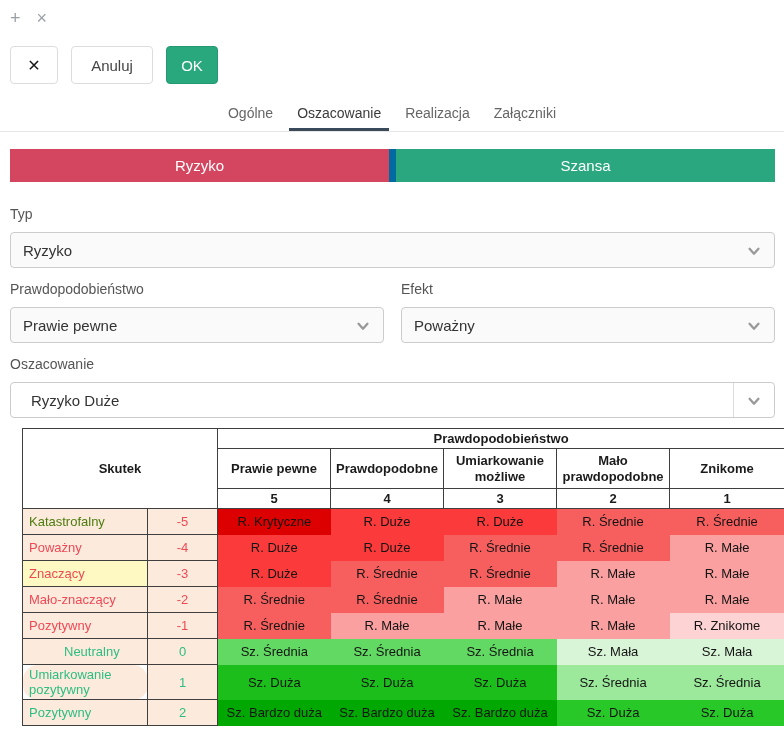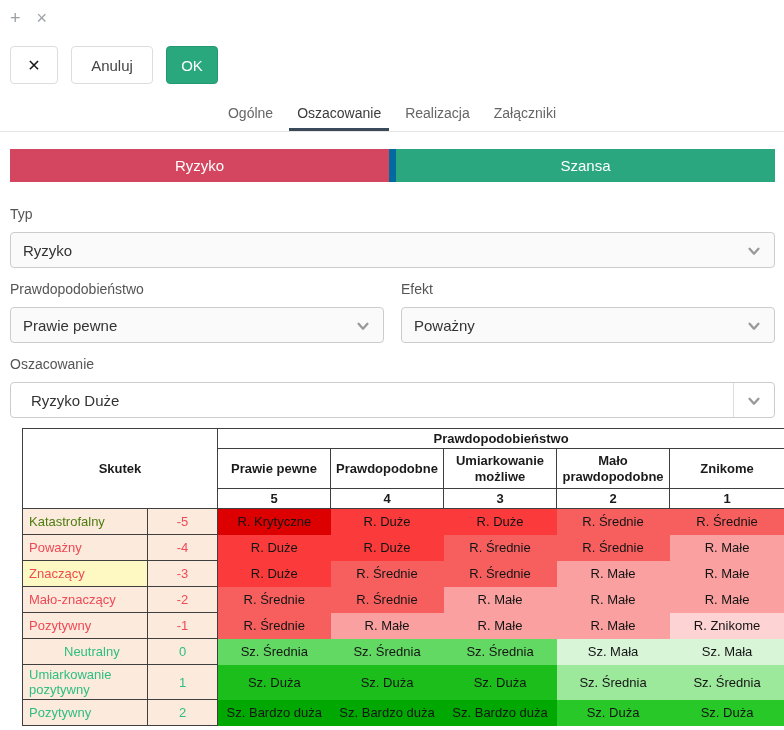--- a/index.html
+++ b/index.html
@@ -235,21 +235,21 @@
         <tr>
           <td class="rlabel" style="color: rgb(46, 189, 130); background: rgb(252, 235, 220); padding-left: 41px;">Neutralny</td>
           <td class="rvalue" style="color: rgb(46, 189, 130); background: rgb(252, 235, 220);">0</td>
           <td class="cell" style="background: rgb(98, 217, 98);">Sz. Średnia</td>
           <td class="cell" style="background: rgb(98, 217, 98);">Sz. Średnia</td>
           <td class="cell" style="background: rgb(98, 217, 98);">Sz. Średnia</td>
           <td class="cell" style="background: rgb(216, 245, 216);">Sz. Mała</td>
           <td class="cell" style="background: rgb(216, 245, 216);">Sz. Mała</td>
         </tr>
         <tr>
-          <td class="rlabel" style="color: rgb(46, 189, 130); background: rgb(252, 235, 220);">Umiarkowanie pozytywny</td>
+          <td class="rlabel" style="color: rgb(46, 189, 130); background: rgb(252, 235, 220); border-radius: 15px;">Umiarkowanie pozytywny</td>
           <td class="rvalue" style="color: rgb(46, 189, 130); background: rgb(252, 235, 220);">1</td>
           <td class="cell" style="background: rgb(28, 190, 28);">Sz. Duża</td>
           <td class="cell" style="background: rgb(28, 190, 28);">Sz. Duża</td>
           <td class="cell" style="background: rgb(28, 190, 28);">Sz. Duża</td>
           <td class="cell" style="background: rgb(156, 233, 156);">Sz. Średnia</td>
           <td class="cell" style="background: rgb(156, 233, 156);">Sz. Średnia</td>
         </tr>
         <tr>
           <td class="rlabel" style="color: rgb(46, 189, 130); background: rgb(252, 235, 220); margin-top: 27px;">Pozytywny</td>
           <td class="rvalue" style="color: rgb(46, 189, 130); background: rgb(252, 235, 220);">2</td>

